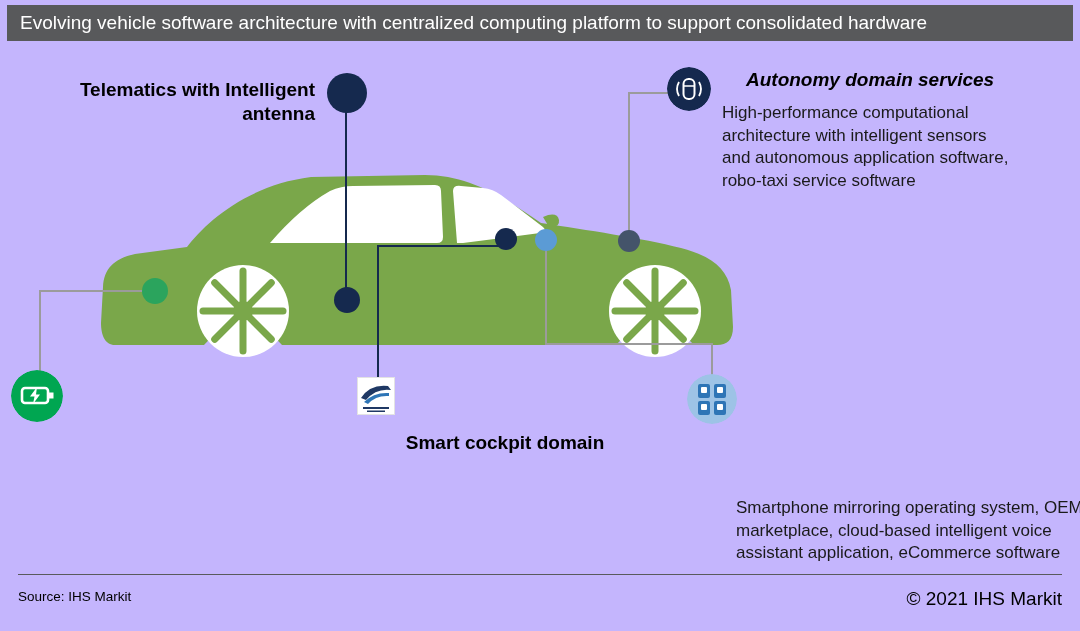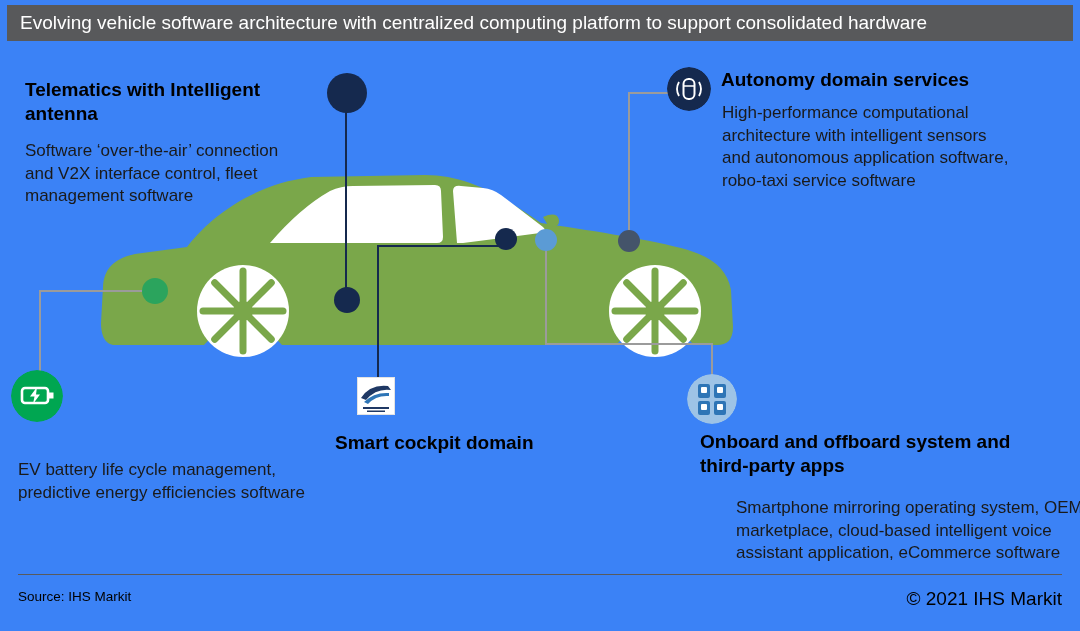--- a/index.html
+++ b/index.html
@@ -1,18 +1,18 @@
 <!DOCTYPE html>
 <html><head>
 <meta charset="utf-8">
 <style>
   * { margin:0; padding:0; box-sizing:border-box; }
   html,body { width:1080px; height:631px; background:#fff; overflow:hidden;
               font-family:"Liberation Sans", sans-serif; }
-  .stage { position:relative; width:1080px; height:631px; background:#3b82f6; }
+  .stage { position:relative; width:1080px; height:631px; background:#c4b5fd; }
 
   .header-bar { position:absolute; left:7px; right:7px; top:5px; height:36px;
                 background:#58595B; color:#fff; font-size:19px; line-height:36px;
                 padding:0 13px; white-space:nowrap; }
 
   .car-svg { position:absolute; left:95px; top:163px; width:645px; height:200px; }
 
   .line { position:absolute; }
   .navy-line { background:#15294E; }
   .gray-line { background:#9B9B9B; }
@@ -146,30 +146,27 @@
       <rect x="27" y="27" width="12" height="14" rx="2"></rect>
     </g>
     <g fill="#fff">
       <rect x="14" y="13" width="6" height="6" rx="1"></rect>
       <rect x="30" y="13" width="6" height="6" rx="1"></rect>
       <rect x="14" y="30" width="6" height="6" rx="1"></rect>
       <rect x="30" y="30" width="6" height="6" rx="1"></rect>
     </g>
   </svg>
 
-  <div class="heading" style="left:25px; top:78px; width:290px;">Telematics with Intelligent antenna</div>
-  <div class="body-txt" style="left:25px; top:140px; width:282px;">Software ‘over-the-air’ connection and V2X interface control, fleet management software</div>
+  <div class="heading" style="left:25px; top:78px; width:290px;text-align:right;">Telematics with Intelligent antenna</div>
 
-  <div class="heading" style="left:721px; top:68px; width:330px;">Autonomy domain services</div>
+  <div class="heading" style="left:746px; top:68px; width:330px;font-style:italic;">Autonomy domain services</div>
   <div class="body-txt" style="left:722px; top:102px; width:292px;">High-performance computational architecture with intelligent sensors and autonomous application software, robo-taxi service software</div>
 
-  <div class="body-txt" style="left:18px; top:459px; width:300px;">EV battery life cycle management, predictive energy efficiencies software</div>
 
-  <div class="heading" style="left:335px; top:431px; width:300px;">Smart cockpit domain</div>
+  <div class="heading" style="left:355px; top:431px; width:300px;text-align:center;">Smart cockpit domain</div>
 
-  <div class="heading" style="left:700px; top:430px; width:352px;">Onboard and offboard system and third-party apps</div>
   <div class="body-txt" style="left:736px; top:487px; width:362px;margin-top:10px;">Smartphone mirroring operating system, OEM marketplace, cloud-based intelligent voice assistant application, eCommerce software</div>
 
   <div class="footer-rule"></div>
   <div class="source">Source: IHS Markit</div>
   <div class="copyright">© 2021 IHS Markit</div>
 
 </div>
 
 </body></html>

